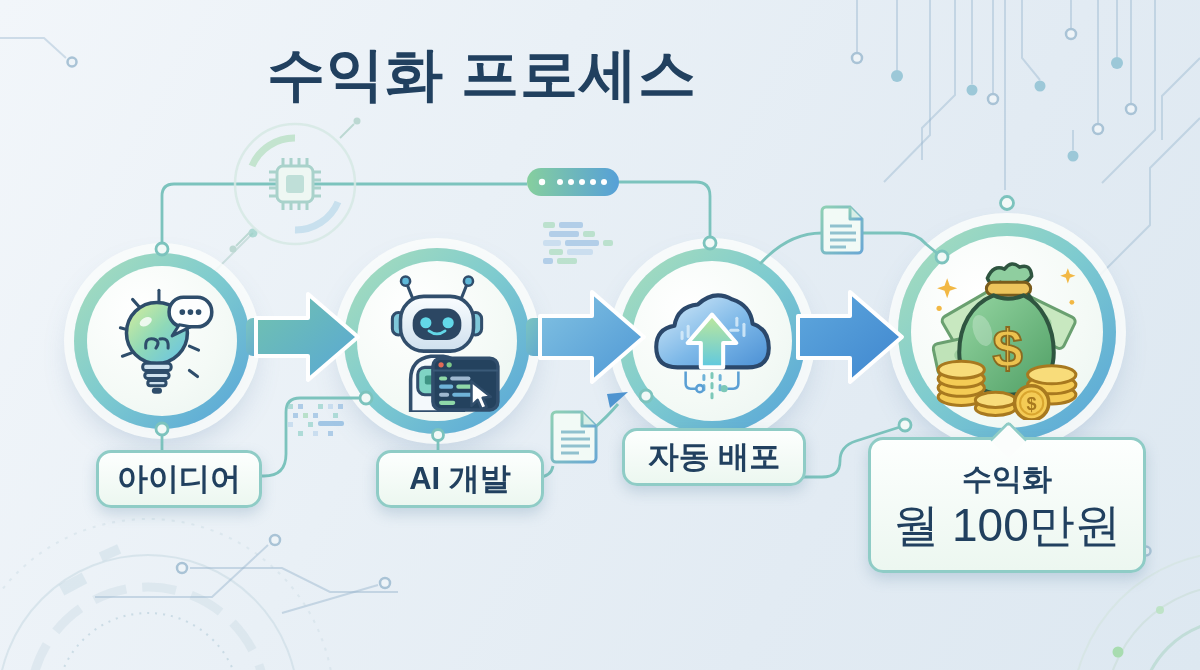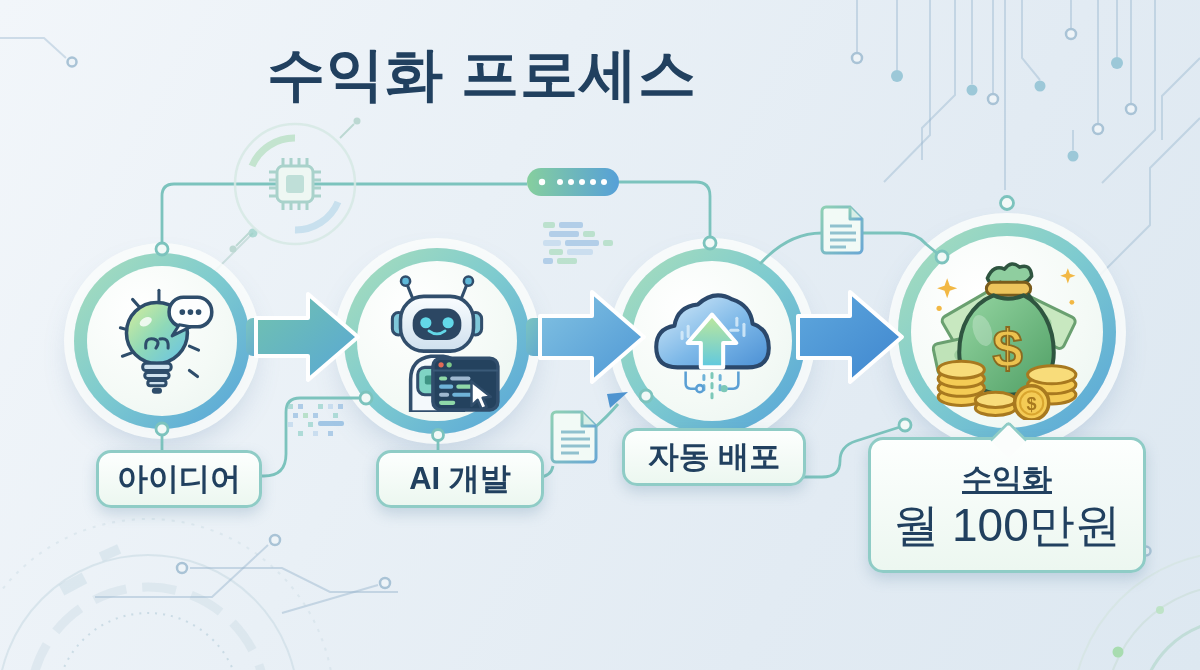--- a/index.html
+++ b/index.html
@@ -26,21 +26,21 @@
     position:absolute;z-index:5;display:flex;align-items:center;justify-content:center;
     background:linear-gradient(180deg,#fdfffe 0%,#ecf7f0 100%);
     border:3px solid #8fccc6;border-radius:15px;
     box-shadow:0 6px 14px rgba(100,140,170,.28);
     color:#21405f;font-weight:800;font-size:31px;
   }
   #label-1{left:85px;top:450px;width:160px;height:52px;margin-left:11px;}
   #label-2{left:376px;top:450px;width:162px;height:52px;}
   #label-3{left:622px;top:428px;width:178px;height:52px;}
   #label-4{left:868px;top:437px;width:272px;height:128px;flex-direction:column;gap:4px;padding-top:2px;}
-  #label-4 .result-title{font-size:30px;font-weight:800;line-height:34px;text-decoration:underline;}
+  #label-4 .result-title{font-size:30px;font-weight:800;line-height:34px;}
   #label-4 .result-amount{font-size:46px;font-weight:400;line-height:50px;}
   .box-pointer{
     position:absolute;left:50%;top:-14px;margin-left:-12px;width:24px;height:24px;
     transform:rotate(45deg);background:#fbfdfc;
     border-left:3px solid #8fccc6;border-top:3px solid #8fccc6;border-radius:5px 0 0 0;
   }
 </style>
 </head>
 <body>
 

